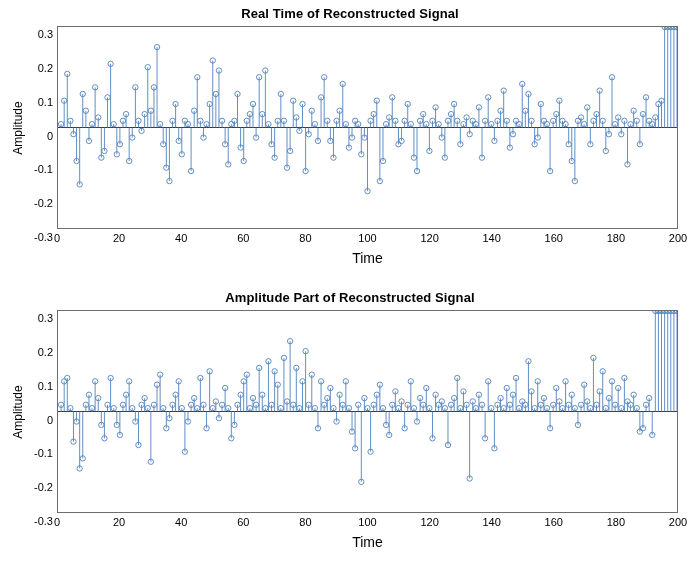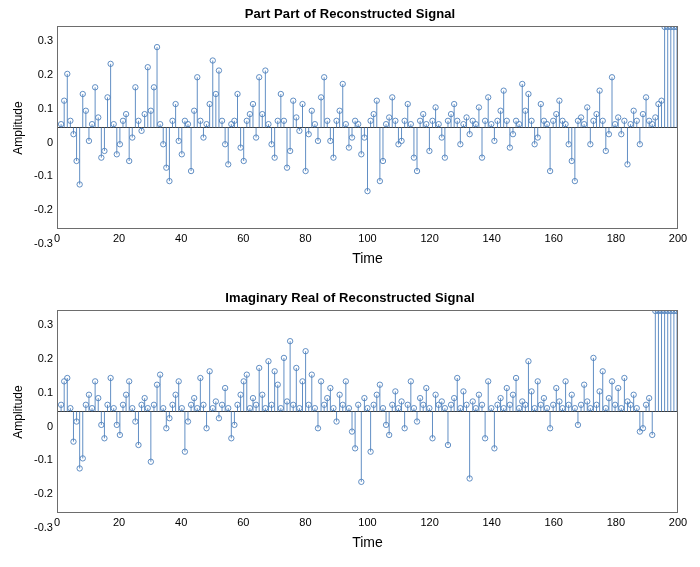--- a/index.html
+++ b/index.html
@@ -61,21 +61,21 @@
     right: 0;
     width: 44px;
     text-align: right;
     font-size: 11px;
     color: #000000;
     transform: translateY(-50%);
   }
   .ylabels {
     position: absolute;
     left: 4px;
-    top: 40px;
+    top: 34px;
     width: 49px;
     height: 203px;
   }
   .xtick {
     position: absolute;
     top: 0;
     width: 40px;
     margin-left: -20px;
     text-align: center;
     font-size: 11px;
@@ -107,21 +107,21 @@
     transform-origin: center center;
     white-space: nowrap;
   }
 </style>
 </head>
 <body>
 
 <div id="page">
 
   <div class="panel panel-top">
-    <div class="chart-title">Part Part of Reconstructed Signal</div>
+    <div class="chart-title">Real Time of Reconstructed Signal</div>
 
     <div class="yaxis-title" style="left:18px;">Amplitude</div>
 
     <div class="ylabels">
       <div class="ytick" style="top:0px;">0.3</div>
       <div class="ytick" style="top:33.8px;">0.2</div>
       <div class="ytick" style="top:67.7px;">0.1</div>
       <div class="ytick" style="top:101.5px;">0</div>
       <div class="ytick" style="top:135.3px;">-0.1</div>
       <div class="ytick" style="top:169.2px;">-0.2</div>
@@ -547,21 +547,21 @@
       <div class="xtick" style="left:434.7px;">140</div>
       <div class="xtick" style="left:496.8px;">160</div>
       <div class="xtick" style="left:558.9px;">180</div>
       <div class="xtick" style="left:621px;">200</div>
     </div>
 
     <div class="xaxis-title">Time</div>
   </div>
 
   <div class="panel panel-bottom">
-    <div class="chart-title">Imaginary Real of Reconstructed Signal</div>
+    <div class="chart-title">Amplitude Part of Reconstructed Signal</div>
 
     <div class="yaxis-title" style="left:18px;">Amplitude</div>
 
     <div class="ylabels">
       <div class="ytick" style="top:0px;">0.3</div>
       <div class="ytick" style="top:33.8px;">0.2</div>
       <div class="ytick" style="top:67.7px;">0.1</div>
       <div class="ytick" style="top:101.5px;">0</div>
       <div class="ytick" style="top:135.3px;">-0.1</div>
       <div class="ytick" style="top:169.2px;">-0.2</div>

